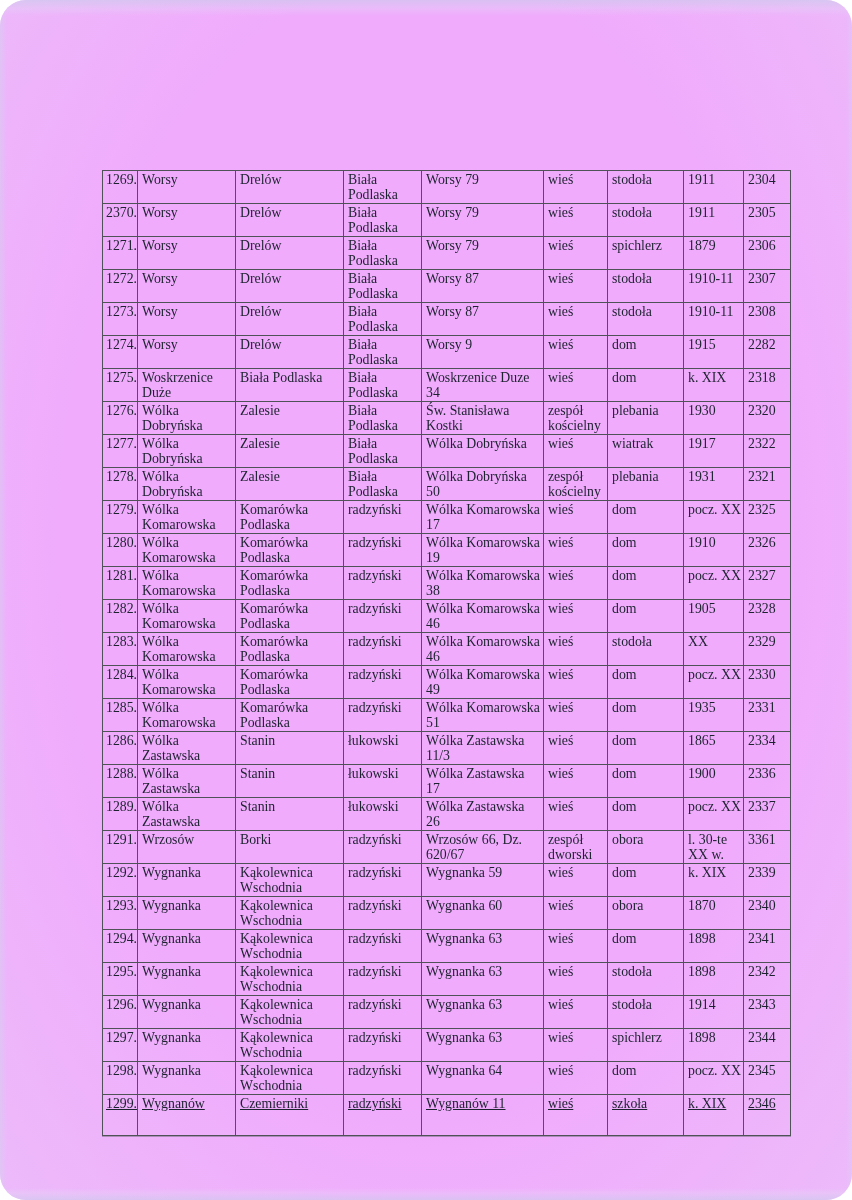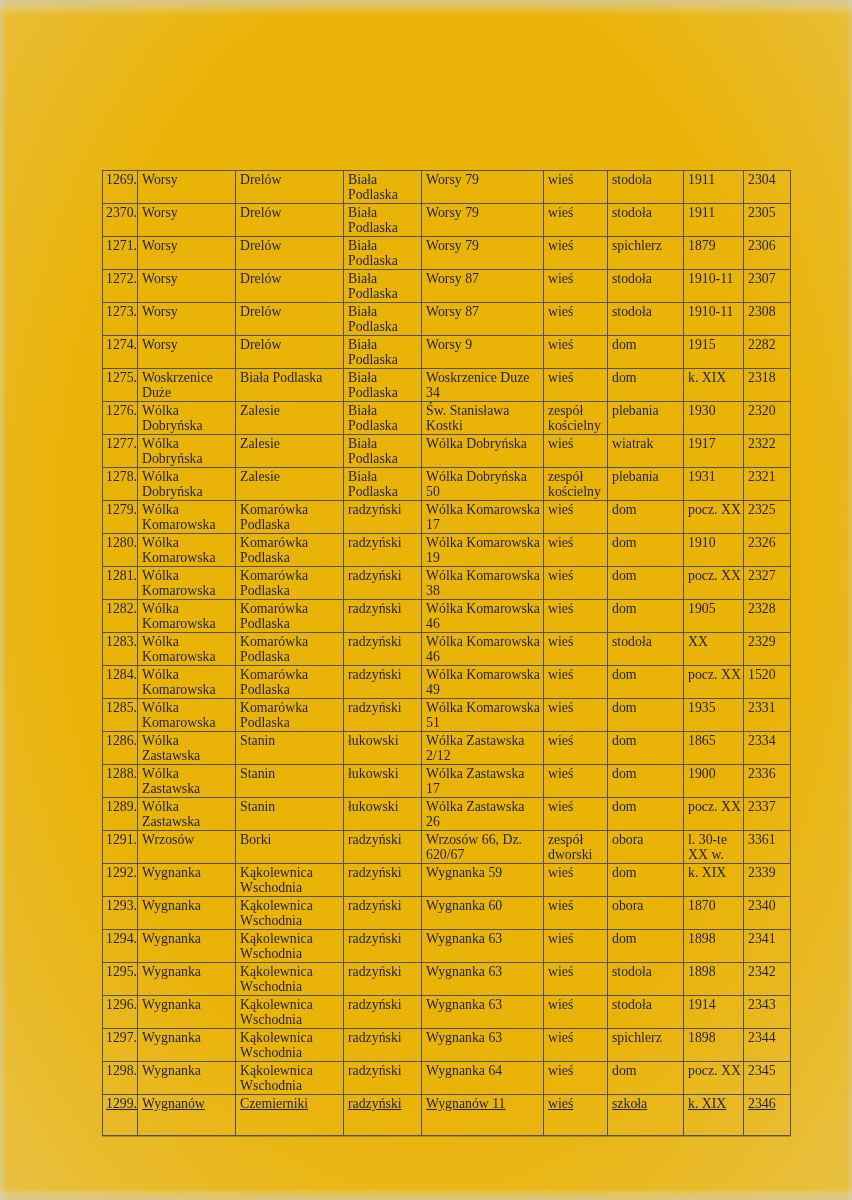--- a/index.html
+++ b/index.html
@@ -1,22 +1,23 @@
 <!DOCTYPE html>
 <html><head>
 <meta charset="utf-8">
 <style>
   html,body{margin:0;padding:0;background:#ffffff;}
   .page{
     position:relative;
     width:852px;height:1200px;
-    background:#eab308;
+    background:#f0abfc;
     overflow:hidden;
     font-family:"Liberation Serif","DejaVu Serif",serif;
     color:#1d2230;
+    border-radius:26px;
   }
   
   .edge-top{
     position:absolute;top:0;left:0;width:852px;height:16px;
     background:linear-gradient(to bottom, rgba(198,211,234,0.55), rgba(220,228,244,0.25) 55%, rgba(255,255,255,0));
   }
   .edge-bottom{
     position:absolute;bottom:0;left:0;width:852px;height:12px;
     background:linear-gradient(to top, rgba(198,211,234,0.5), rgba(224,232,246,0.22) 60%, rgba(255,255,255,0));
   }
@@ -252,39 +253,39 @@
     </tr>
         <tr>
       <td class="c-no">1284.</td>
       <td class="c-loc">Wólka Komarowska</td>
       <td class="c-gmina">Komarówka Podlaska</td>
       <td class="c-powiat">radzyński</td>
       <td class="c-addr">Wólka Komarowska 49</td>
       <td class="c-type">wieś</td>
       <td class="c-obj">dom</td>
       <td class="c-date">pocz. XX</td>
-      <td class="c-num">1520</td>
+      <td class="c-num">2330</td>
     </tr>
         <tr>
       <td class="c-no">1285.</td>
       <td class="c-loc">Wólka Komarowska</td>
       <td class="c-gmina">Komarówka Podlaska</td>
       <td class="c-powiat">radzyński</td>
       <td class="c-addr">Wólka Komarowska 51</td>
       <td class="c-type">wieś</td>
       <td class="c-obj">dom</td>
       <td class="c-date">1935</td>
       <td class="c-num">2331</td>
     </tr>
         <tr>
       <td class="c-no">1286.</td>
       <td class="c-loc">Wólka Zastawska</td>
       <td class="c-gmina">Stanin</td>
       <td class="c-powiat">łukowski</td>
-      <td class="c-addr">Wólka Zastawska 2/12</td>
+      <td class="c-addr">Wólka Zastawska 11/3</td>
       <td class="c-type">wieś</td>
       <td class="c-obj">dom</td>
       <td class="c-date">1865</td>
       <td class="c-num">2334</td>
     </tr>
         <tr>
       <td class="c-no">1288.</td>
       <td class="c-loc">Wólka Zastawska</td>
       <td class="c-gmina">Stanin</td>
       <td class="c-powiat">łukowski</td>

